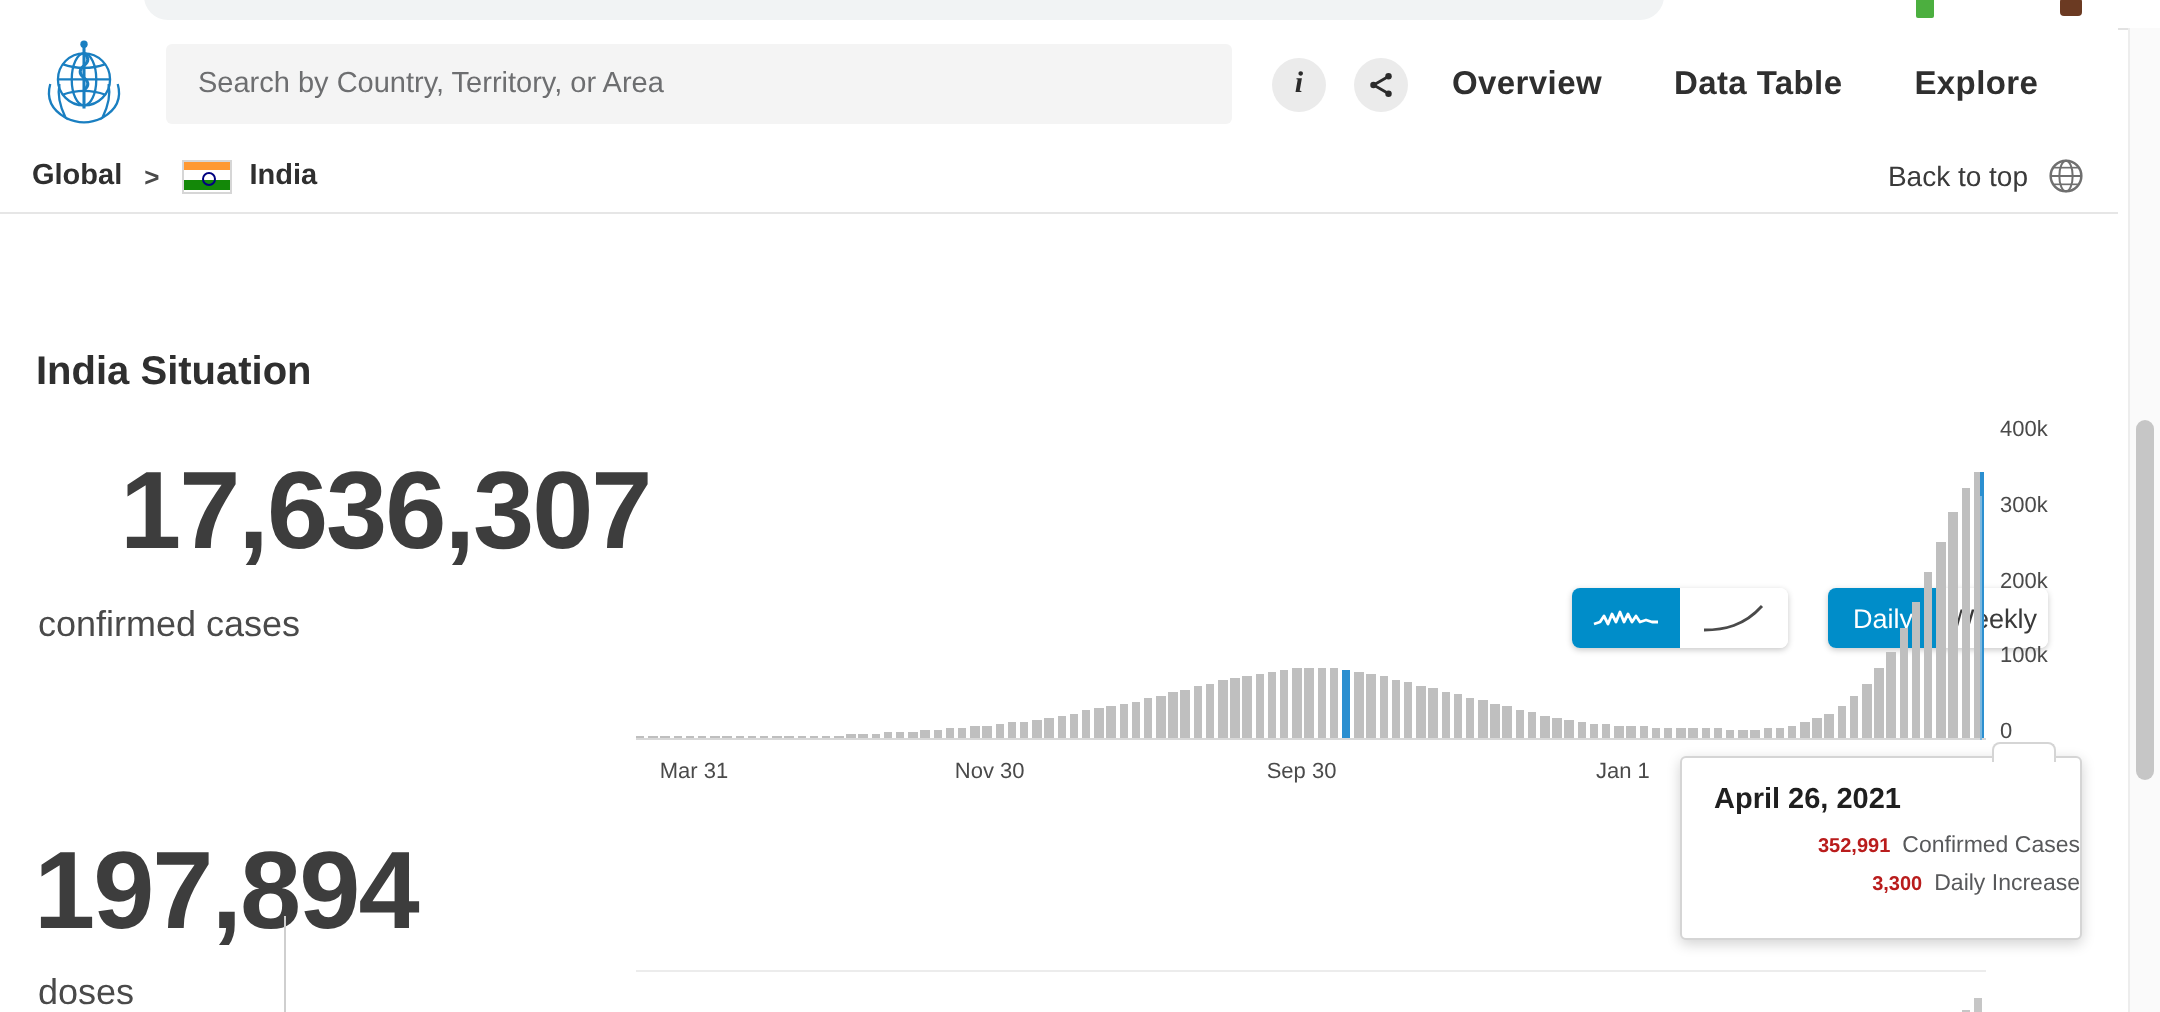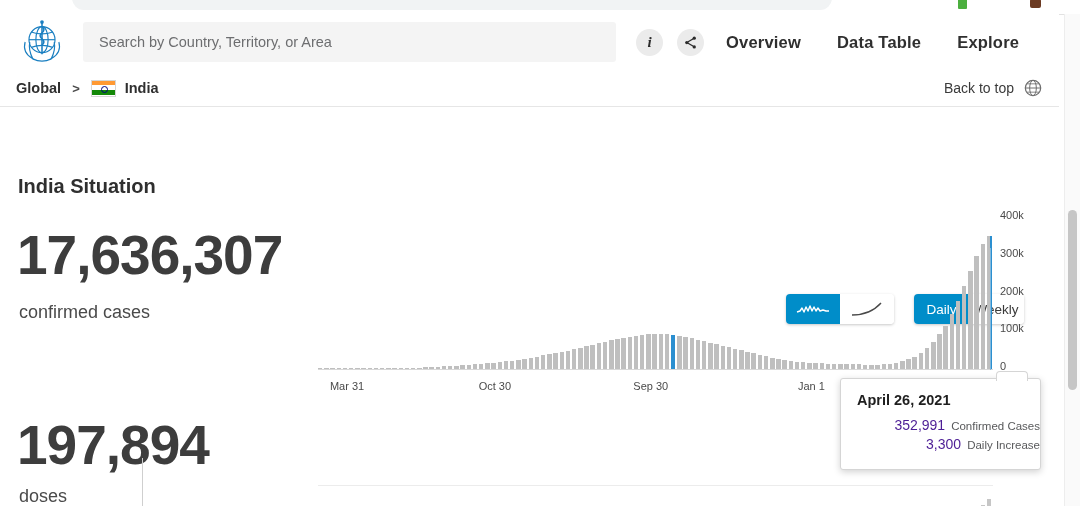--- a/index.html
+++ b/index.html
@@ -168,21 +168,21 @@
   .bignum {
     position: absolute; left: 17px;
     font-size: 55px; font-weight: bold;
     color: #3d3d3d; letter-spacing: -1px;
     line-height: 1;
   }
   .bignum-label {
     position: absolute; left: 19px;
     font-size: 18px; color: #4a4a4a;
   }
-  #cases-num  { top: 110px; }
+  #cases-num  { top: 110px; margin-left: 43px; }
   #cases-lbl  { top: 184px; }
   #deaths-num { top: 300px; }
   #deaths-lbl { top: 368px; }
 
   
   .toggle-group {
     position: absolute;
     display: flex;
     border-radius: 4px;
     overflow: hidden;
@@ -258,21 +258,21 @@
     position: absolute; left: 16px; top: 13px;
     font-size: 14.5px; font-weight: bold; color: #1f1f1f;
     white-space: nowrap;
   }
   .tt-row {
     position: absolute; left: 0; width: 199px;
     display: flex; align-items: baseline;
   }
   .tt-row .v {
     width: 122px; text-align: right;
-    font-size: 14px; font-weight: normal; color: #4c1d95;
+    font-size: 10px; font-weight: bold; color: #b91c1c;
     white-space: nowrap;
   }
   .tt-row .k {
     margin-left: 6px;
     font-size: 11.5px; color: #58595b;
     white-space: nowrap;
   }
   #tt-r1 { top: 38px; }
   #tt-r2 { top: 57px; }
   #tt-r3 { top: 76px; }
@@ -563,21 +563,21 @@
 
     <div class="ylabels" id="ylabels">
         <div class="ylabel" style="top: 146px;">0</div>
         <div class="ylabel" style="top: 108.25px;">100k</div>
         <div class="ylabel" style="top: 70.5px;">200k</div>
         <div class="ylabel" style="top: 32.75px;">300k</div>
         <div class="ylabel" style="top: -5px;">400k</div>
       </div>
     <div class="xlabels" id="xlabels">
         <div class="xlabel" style="left: 4.3%;">Mar 31</div>
-        <div class="xlabel" style="left: 26.2%;">Oct 30</div>
+        <div class="xlabel" style="left: 26.2%;">Nov 30</div>
         <div class="xlabel" style="left: 49.3%;">Sep 30</div>
         <div class="xlabel" style="left: 73.1%;">Jan 1</div>
       </div>
 
     <div class="tooltip">
       <div class="tt-notch"></div>
       <div class="tt-date">April 26, 2021</div>
       <div class="tt-row" id="tt-r1">
         <span class="v">352,991</span>
         <span class="k">Confirmed Cases</span>

